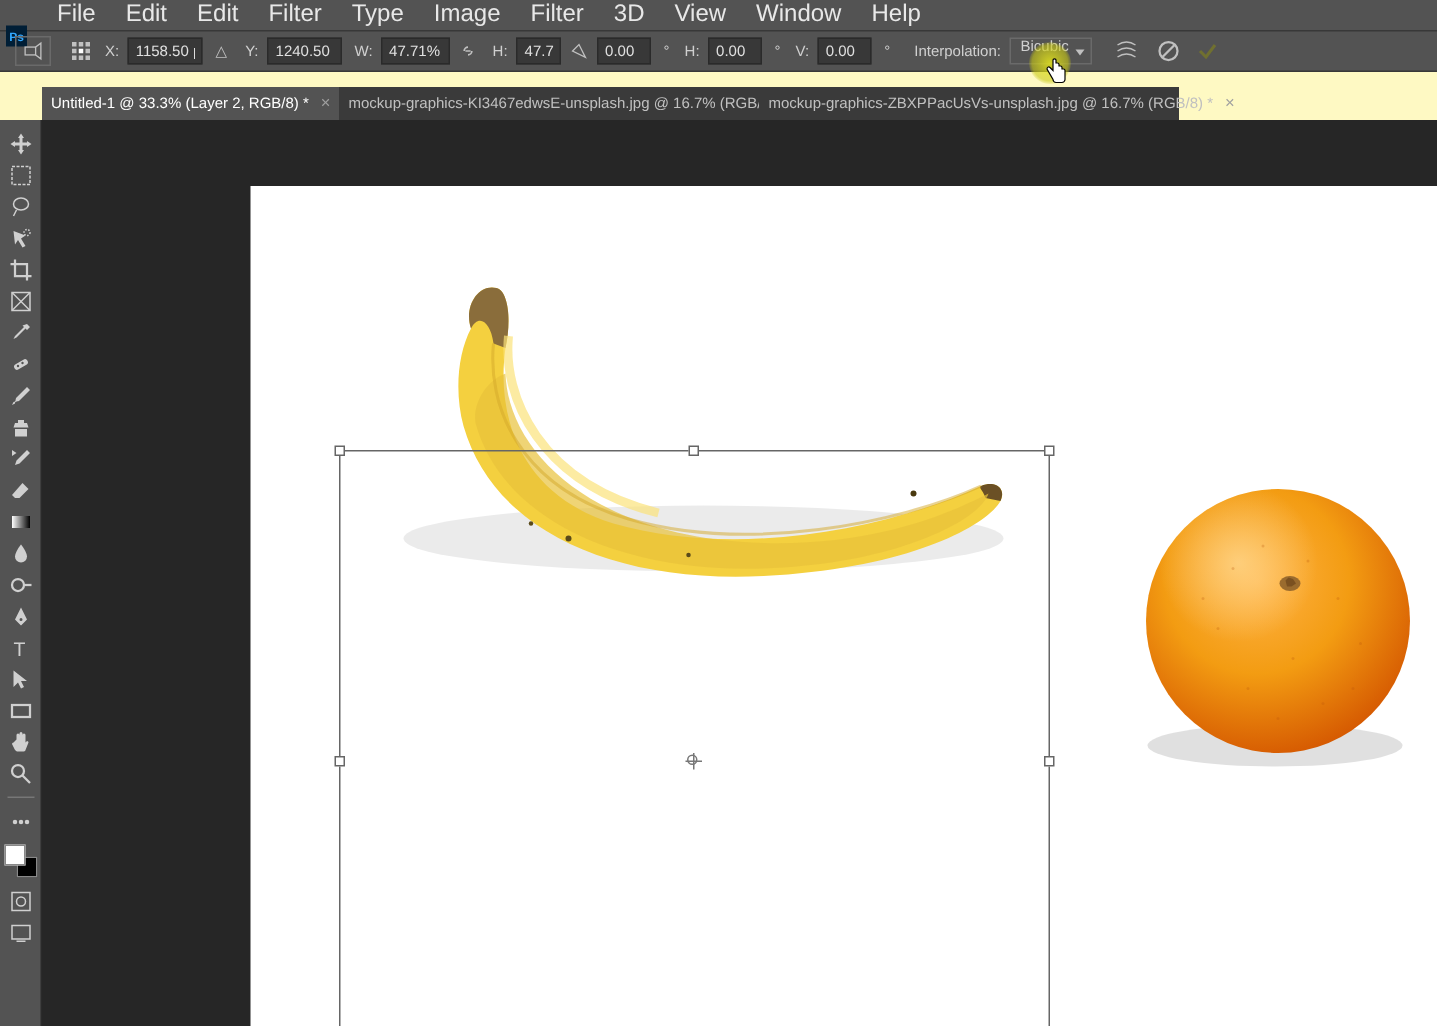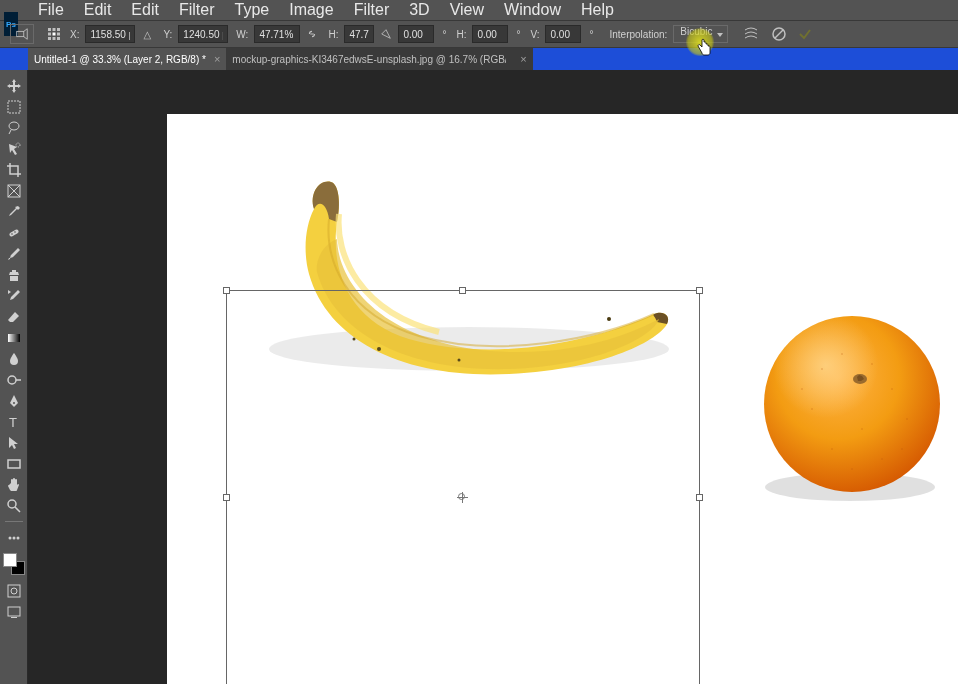--- a/index.html
+++ b/index.html
@@ -1,36 +1,36 @@
 <!DOCTYPE html>
 <html><head>
 <meta charset="utf-8">
 <style>
 * { margin: 0; padding: 0; box-sizing: border-box; font-family: "Segoe UI", Tahoma, sans-serif; }
 body { width: 958px; height: 684px; background: #535353; overflow: hidden; position: relative; }
 
 
 .menubar { height: 20px; background: #535353; display: flex; align-items: center; padding-left: 4px; }
-.ps-logo { width: 14px; height: 24px; background: #001e36; display: flex; align-items: center; justify-content: center; font-size: 8px; font-weight: bold; color: #31a8ff; margin-right: 10px; margin-top: 28px; }
+.ps-logo { width: 14px; height: 14px; background: #001e36; display: flex; align-items: center; justify-content: center; font-size: 8px; font-weight: bold; color: #31a8ff; margin-right: 10px; margin-top: 28px; }
 .menu-item { color: #e8e8e8; font-size: 16px; padding: 3px 10px; cursor: pointer; }
 
 
 .optionsbar { height: 28px; background: #535353; border-top: 1px solid #383838; border-bottom: 1px solid #383838; display: flex; align-items: center; padding-left: 10px; gap: 4px; font-size: 10px; color: #d0d0d0; }
 .tool-preset { width: 24px; height: 20px; border: 1px solid #6a6a6a; display: flex; align-items: center; justify-content: center; margin-right: 8px; }
 .opt-label { font-size: 10px; color: #d0d0d0; margin-left: 4px; margin-right: 2px; }
 .opt-input { height: 18px; background: #383838; border: 1px solid #2a2a2a; color: #e0e0e0; font-size: 10px; padding: 0 4px; text-align: left; }
 .opt-icon { width: 16px; height: 16px; display: flex; align-items: center; justify-content: center; color: #c0c0c0; cursor: pointer; }
 .interp-select { height: 18px; background: #535353; border: 1px solid #6a6a6a; color: #d0d0d0; font-size: 10px; padding: 0 14px 0 6px; position: relative; cursor: pointer; }
 .interp-select::after { content: ""; position: absolute; right: 4px; top: 7px; border-left: 3px solid transparent; border-right: 3px solid transparent; border-top: 4px solid #c0c0c0; }
 .action-icon { width: 18px; height: 18px; display: flex; align-items: center; justify-content: center; cursor: pointer; }
 .commit-highlight { position: absolute; width: 28px; height: 28px; border-radius: 50%; background: radial-gradient(circle, rgba(230,230,30,0.85) 0%, rgba(200,200,20,0.6) 60%, transparent 75%); left: 686px; top: 28px; z-index: 100; pointer-events: none; }
 .cursor-hand { position: absolute; left: 696px; top: 38px; z-index: 101; font-size: 13px; }
 
 
-.tabbar { height: 22px; background: #1d4ed8; display: flex; align-items: flex-end; padding-left: 28px; }
+.tabbar { height: 32px; background: #fef9c3; display: flex; align-items: flex-end; padding-left: 28px; }
 .tab { height: 22px; background: #3a3a3a; color: #c0c0c0; font-size: 10px; display: flex; align-items: center; padding: 0 6px; cursor: pointer; position: relative; max-width: 280px; white-space: nowrap; }
 .tab.active { background: #535353; color: #fff; }
 .tab-close { margin-left: 8px; font-size: 11px; color: #a0a0a0; cursor: pointer; }
 
 
 .workarea { display: flex; height: 614px; }
 .toolbar { width: 28px; background: #535353; border-right: 1px solid #2a2a2a; display: flex; flex-direction: column; align-items: center; padding-top: 6px; gap: 2px; }
 .tool-slot { width: 22px; height: 19px; display: flex; align-items: center; justify-content: center; cursor: pointer; color: #d0d0d0; position: relative; }
 .tool-slot svg { width: 16px; height: 16px; }
 .color-swatch { width: 22px; height: 22px; position: relative; margin-top: 4px; }
@@ -149,20 +149,21 @@
 <div class="tabbar">
   <div class="tab active">
     <span>Untitled-1 @ 33.3% (Layer 2, RGB/8) *</span>
     <span class="tab-close">×</span>
   </div>
   <div class="tab">
     <span>mockup-graphics-KI3467edwsE-unsplash.jpg @ 16.7% (RGB/8)</span>
     <span class="tab-close">×</span>
   </div>
   <div class="tab">
+    <span>mockup-graphics-ZBXPPacUsVs-unsplash.jpg @ 16.7% (RGB/8) *</span>
     <span class="tab-close">×</span>
   </div>
 </div>
 
 <div class="workarea">
   <div class="toolbar">
     <div class="tool-slot">
         <svg viewBox="0 0 16 16">
           <path d="M8 1l2 3H9v3h3V6l3 2-3 2V9H9v3h1l-2 3-2-3h1V9H4v1L1 8l3-2v1h3V4H6z" fill="#d0d0d0"></path>
         </svg>

